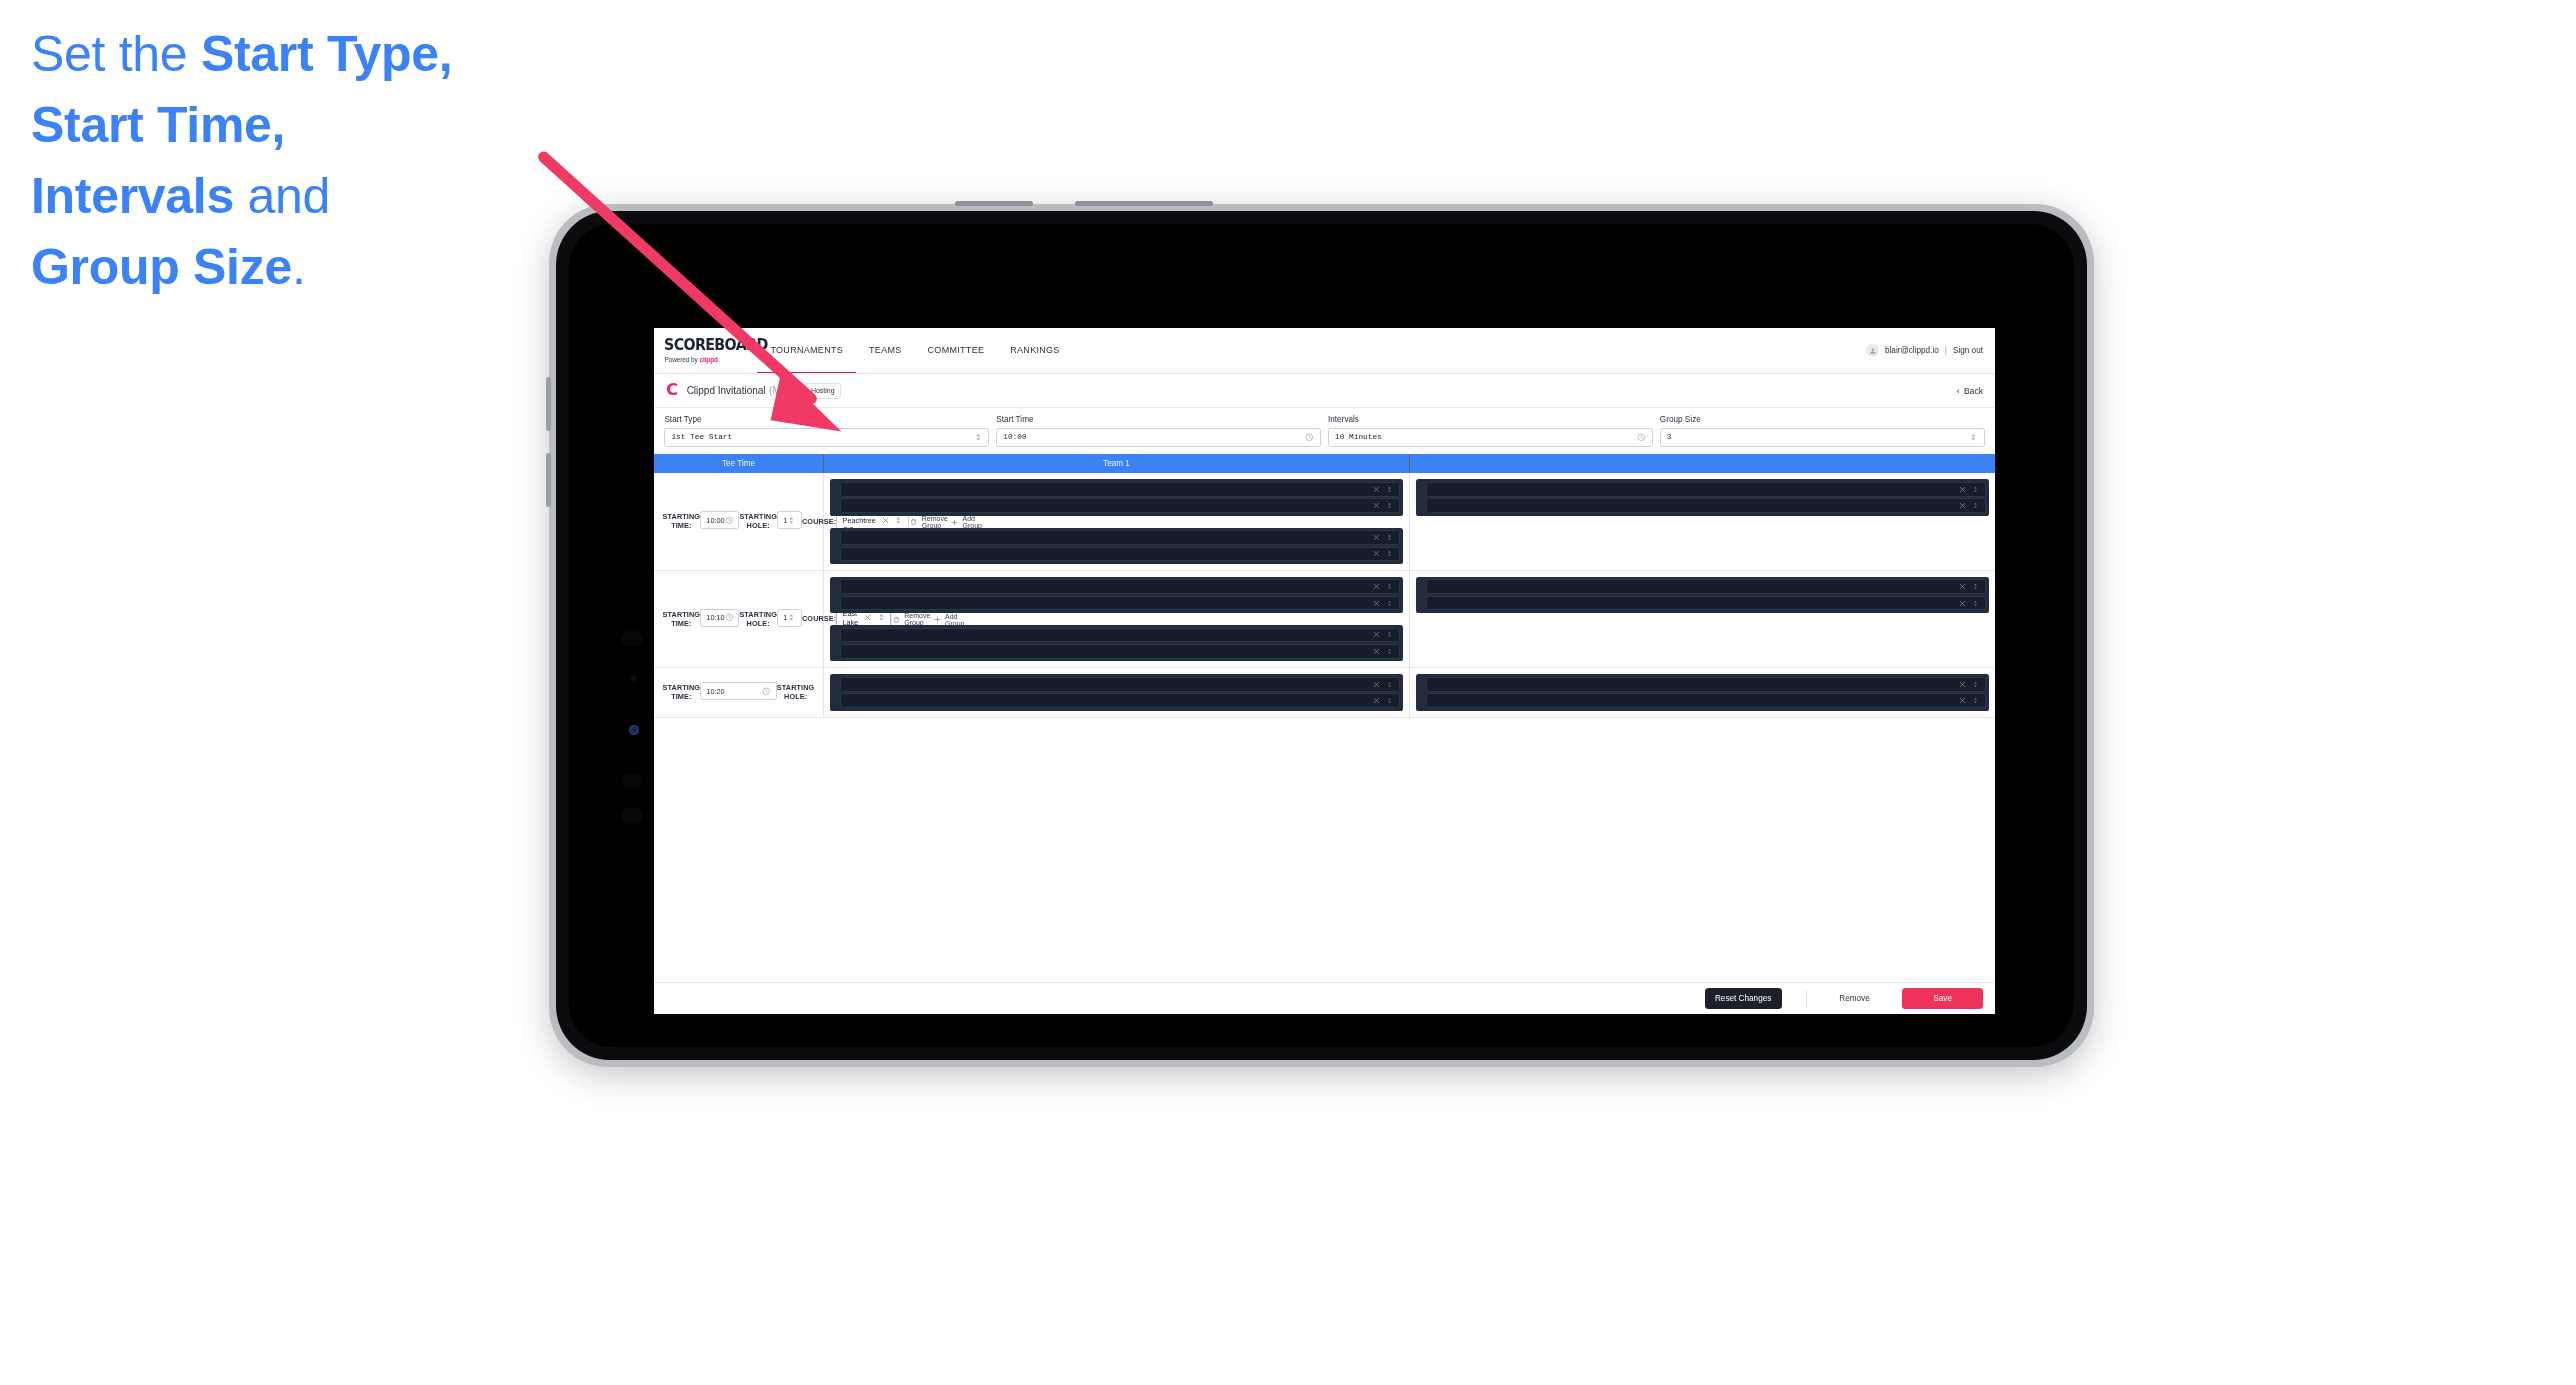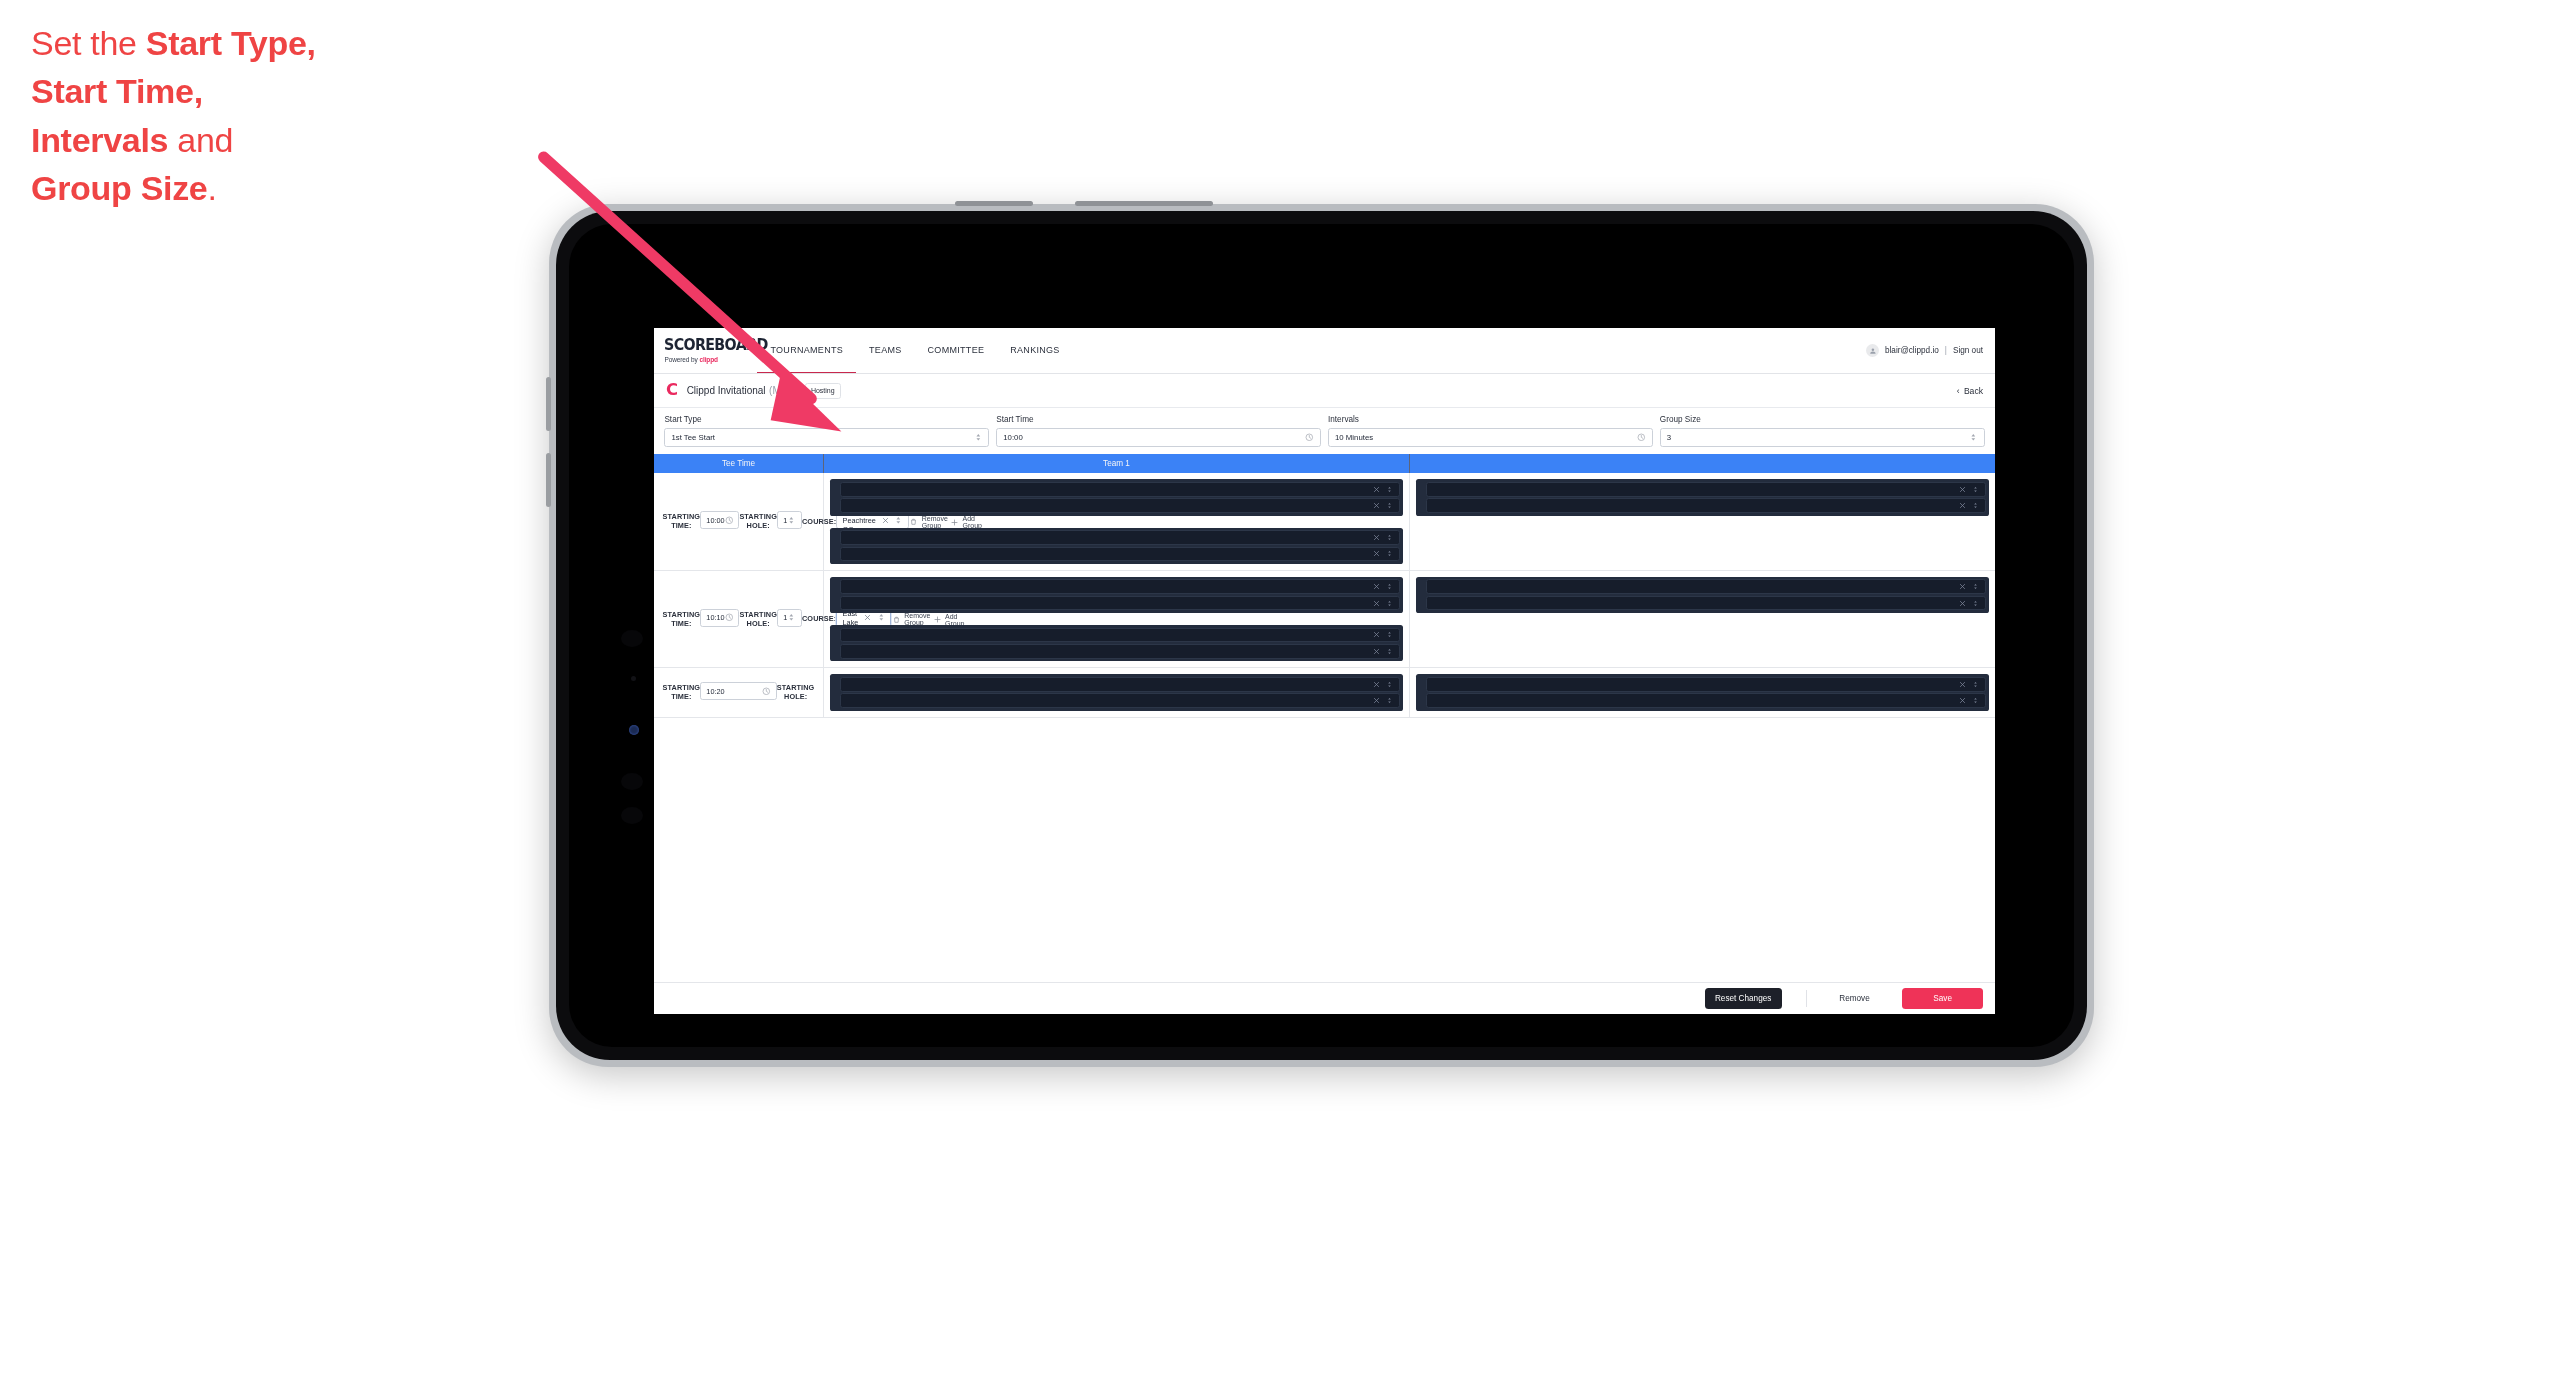--- a/index.html
+++ b/index.html
@@ -8,21 +8,21 @@
     width:2576px;height:1386px;
     background:#ffffff;
     font-family:"Liberation Sans", sans-serif;
     overflow:hidden;
     position:relative;
   }
 
   
   .headline{
     position:absolute;left:31px;top:19px;width:535px;
-    font-size:34px;line-height:1.42;color:#ef4444;
+    font-size:50px;line-height:1.42;color:#3b82f6;
     font-weight:400;letter-spacing:-0.3px;
   }
   .headline b{font-weight:700;}
 
   
   .tablet{
     position:absolute;left:549px;top:204px;
     width:1545px;height:863px;
     background:#b9bcc0;
     border-radius:59px;
@@ -129,21 +129,21 @@
     display:flex;gap:7px;padding:7px 10.4px 7.8px 10.4px;
     background:#fff;flex:0 0 auto;
   }
   .field{flex:1;display:flex;flex-direction:column;}
   .field-label{font-size:8.2px;color:#2b303c;margin-bottom:3.5px;}
   .ctl{
     height:19px;border:0.9px solid #ccd1d9;border-radius:2.6px;
     background:#fff;display:flex;align-items:center;
     padding:0 6px;box-sizing:border-box;
   }
-  .ctl-val{font-size:7.8px;color:#1d2433;flex:1;}
+  .ctl-val{font-size:7.8px;color:#1d2433;flex:1;font-family:Liberation Mono, monospace;}
   .ico{width:8.6px;height:8.6px;flex:0 0 8.6px;opacity:.62;}
   .ico svg{display:block;width:8.6px;height:8.6px;}
 
   
   .thead{
     display:flex;background:#3b82f6;height:19px;flex:0 0 19px;
   }
   .th{
     display:flex;align-items:center;justify-content:center;
     color:#f4f5f7;font-size:8.2px;

